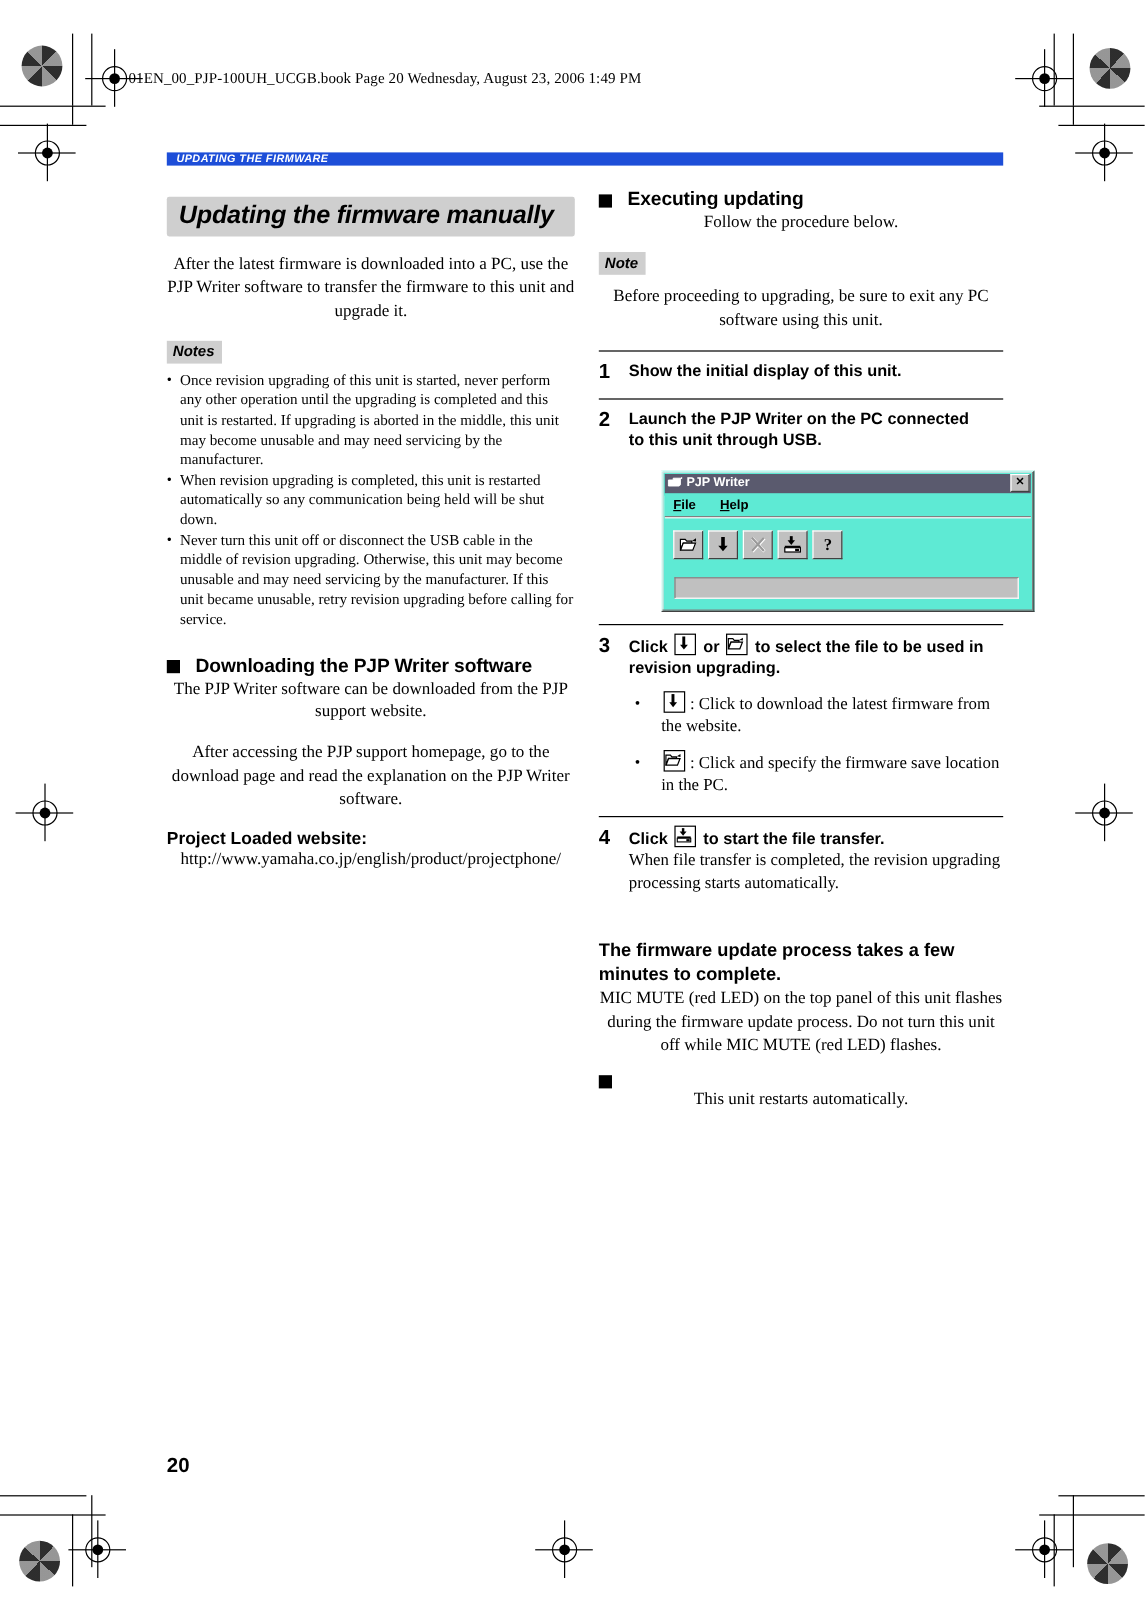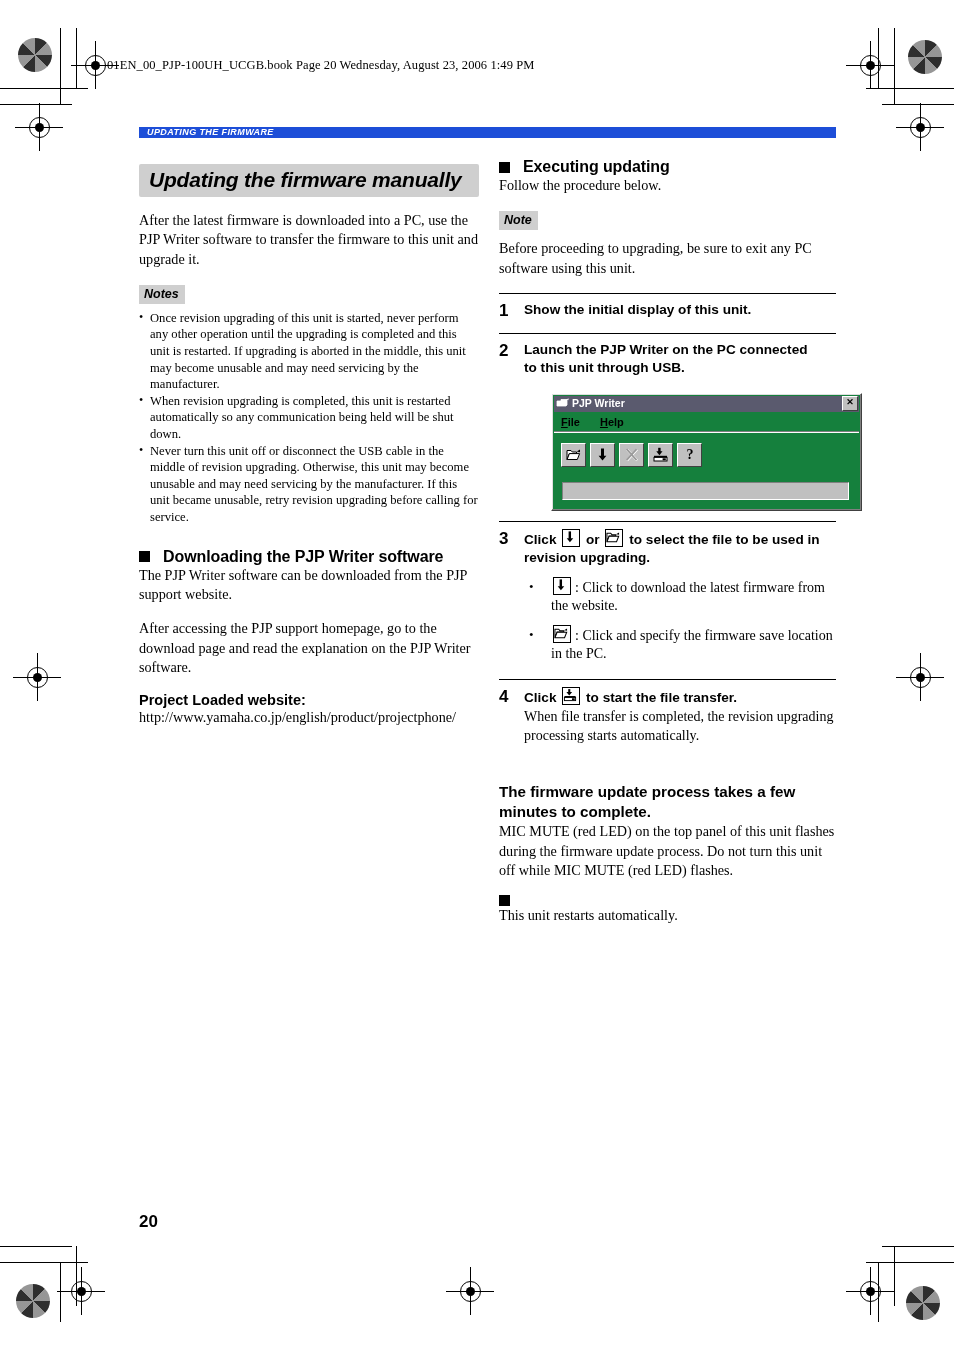--- a/index.html
+++ b/index.html
@@ -129,21 +129,21 @@
     font-style: italic;
     font-size: 21px;
     letter-spacing: -0.2px;
     white-space: nowrap;
   }
 
   p.body {
     margin: 0 0 0 0;
     font-size: 14.2px;
     line-height: 19.3px;
-    text-align: left;
+    text-align: center;
   }
   p.body + p.body { margin-top: 15px; }
   .gap-md { height: 15px; }
   .gap-lg { height: 22px; }
 
   
   .note-label {
     display: inline-block;
     background: #cfcfcf;
     font-family: "Liberation Sans", sans-serif;
@@ -260,21 +260,21 @@
     background: #fff;
     vertical-align: -3px;
     position: relative;
     margin: 0 2px;
   }
   .inline-btn svg { display: block; }
 
   
   .win-dialog {
     width: 309px;
-    background: #15803d;
+    background: #5eead4;
     border-top: 1px solid #ffffff;
     border-left: 1px solid #ffffff;
     border-right: 1px solid #404040;
     border-bottom: 1px solid #404040;
     box-shadow: inset -1px -1px 0 #808080, inset 1px 1px 0 #dfdfdf;
     margin: 15px 0 0 27px;
     font-family: "Liberation Sans", sans-serif;
     padding-bottom: 10px;
   }
   .win-titlebar {

